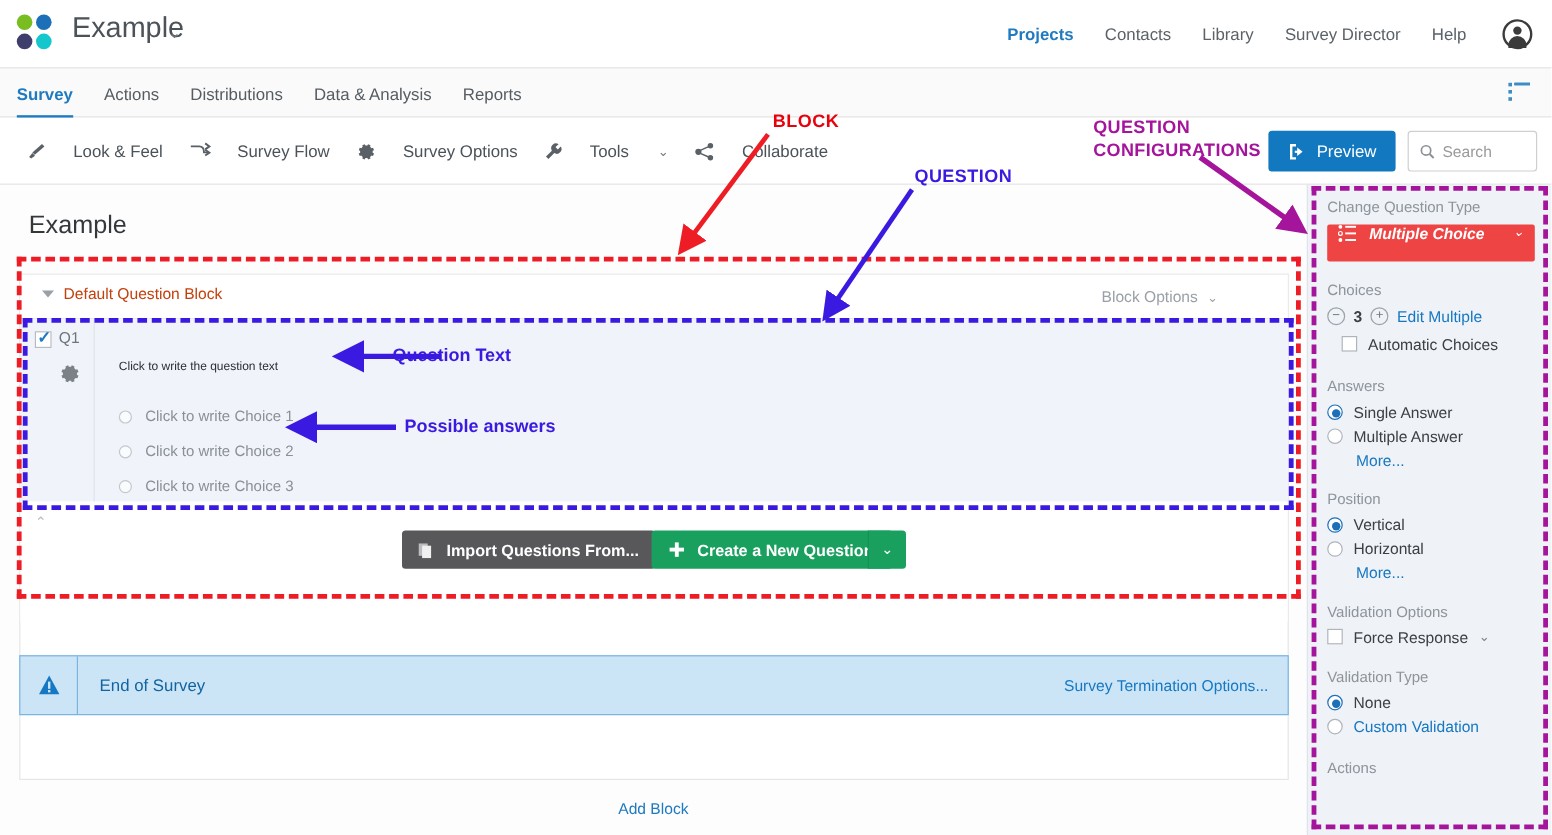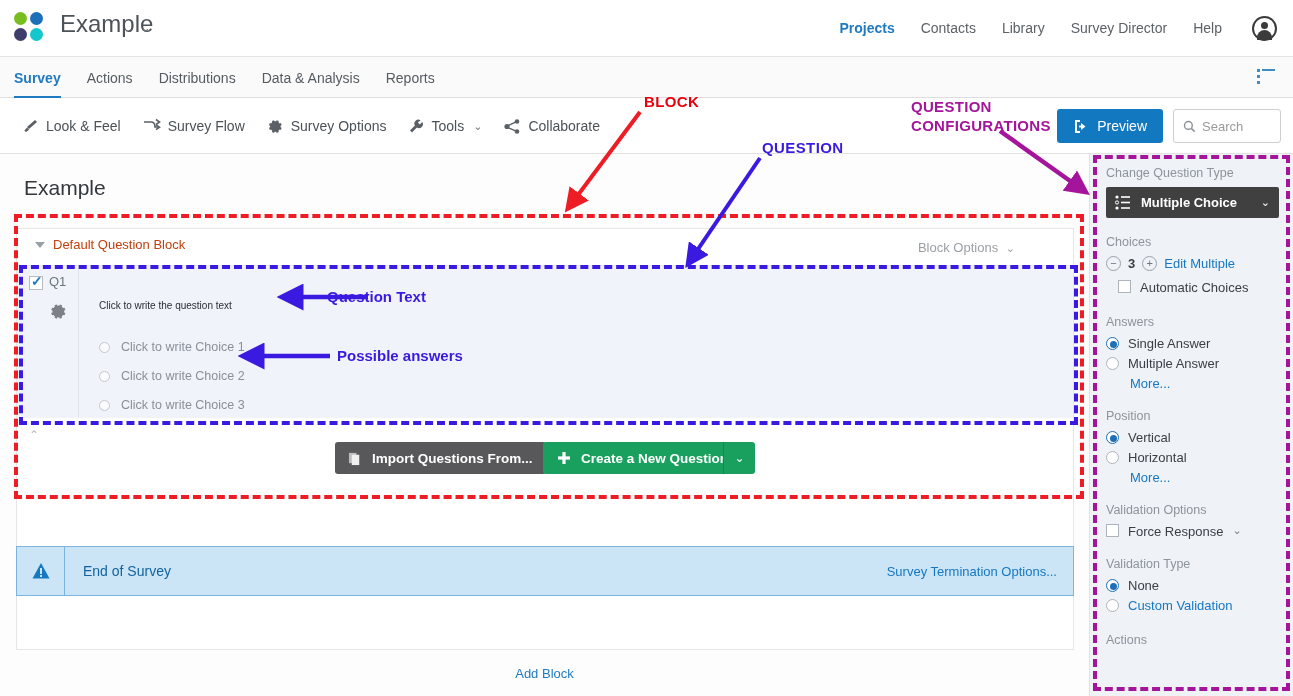--- a/index.html
+++ b/index.html
@@ -66,21 +66,21 @@
   .list-icon em:nth-of-type(1){ top: 0px; }
   .list-icon em:nth-of-type(2){ top: 6px; }
   .list-icon em:nth-of-type(3){ top: 12px; }
 
   
   .toolbar {
     position: absolute; left: 0; top: 98px; width: 1293px; height: 56px;
     background: #fff; border-bottom: 1px solid #e2e2e2;
   }
   .tools { position: absolute; left: 22px; top: 0; height: 56px; display: flex; align-items: center; gap: 22px; }
-  .tool { display: flex; align-items: center; gap: 7px; font-size: 14px; color: #4b5258; }
+  .tool { display: flex; align-items: center; gap: 22px; font-size: 14px; color: #4b5258; }
   .tool svg { display: block; }
   .tool .caret { font-size: 11px; color: #777; margin-left: 2px; }
   .btn-preview {
     position: absolute; right: 130px; top: 109px;
     background: #1278bf; color: #fff; border: none; border-radius: 3px;
     height: 34px; padding: 0 16px; font-size: 14px; font-family: inherit;
     display: flex; align-items: center; gap: 8px; cursor: pointer;
   }
   .search-box {
     position: absolute; right: 12px; top: 109px; width: 108px; height: 34px;
@@ -184,23 +184,23 @@
   .end-opts { position: absolute; right: 16px; font-size: 13px; color: #1678c2; }
 
   
   .rpanel {
     position: absolute; left: 1089px; top: 154px; width: 204px; height: 542px;
     background: #eff2f7; border-left: 1px solid #dfe3ea;
     padding: 12px 14px 0 16px; overflow: hidden;
   }
   .rp-label { font-size: 12.5px; color: #8d949b; margin-bottom: 7px; }
   .qtype-select {
-    height: 31px; background: #404040; border-radius: 2px; color: #fff;
-    display: flex; align-items: center; padding: 0 9px; gap: 9px;
-    font-size: 13px; font-weight: bold; cursor: pointer; margin-bottom: 17px;
+    height: 31px; background: #ef4444; border-radius: 2px; color: #fff;
+    display: flex; align-items: flex-start; padding: 0 9px; gap: 9px;
+    font-size: 13px; font-weight: bold; cursor: pointer; margin-bottom: 17px; font-style: italic;
   }
   .qtype-select .caret { margin-left: auto; font-size: 11px; font-weight: normal; }
   .choice-count { display: flex; align-items: center; gap: 7px; margin-bottom: 9px; }
   .circ-btn {
     width: 15px; height: 15px; border-radius: 50%; border: 1px solid #9aa2ab;
     color: #6d767d; font-size: 11px; line-height: 13px; text-align: center;
     background: transparent; cursor: pointer; font-family: inherit;
   }
   .cnum { font-size: 13px; color: #3a4046; font-weight: bold; }
   .lnk { font-size: 13px; color: #1678c2; cursor: pointer; }

